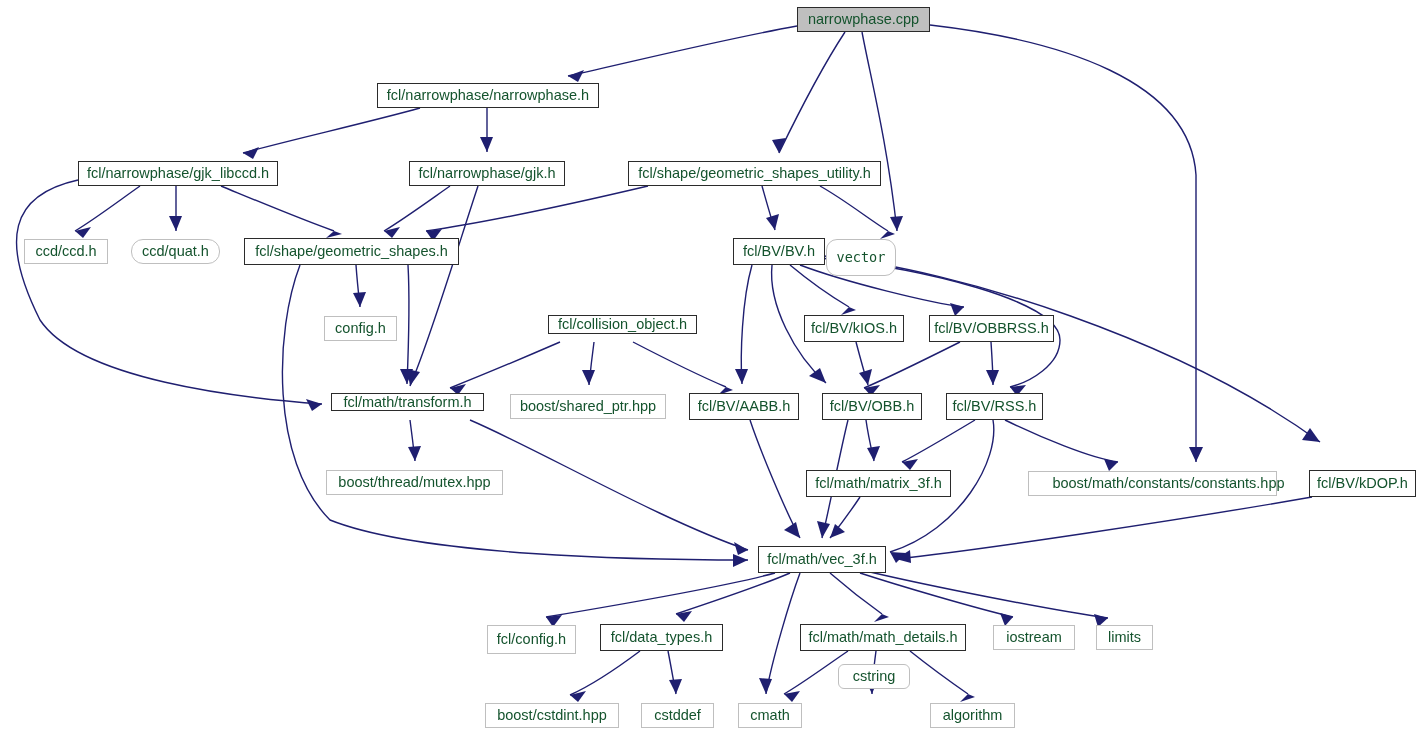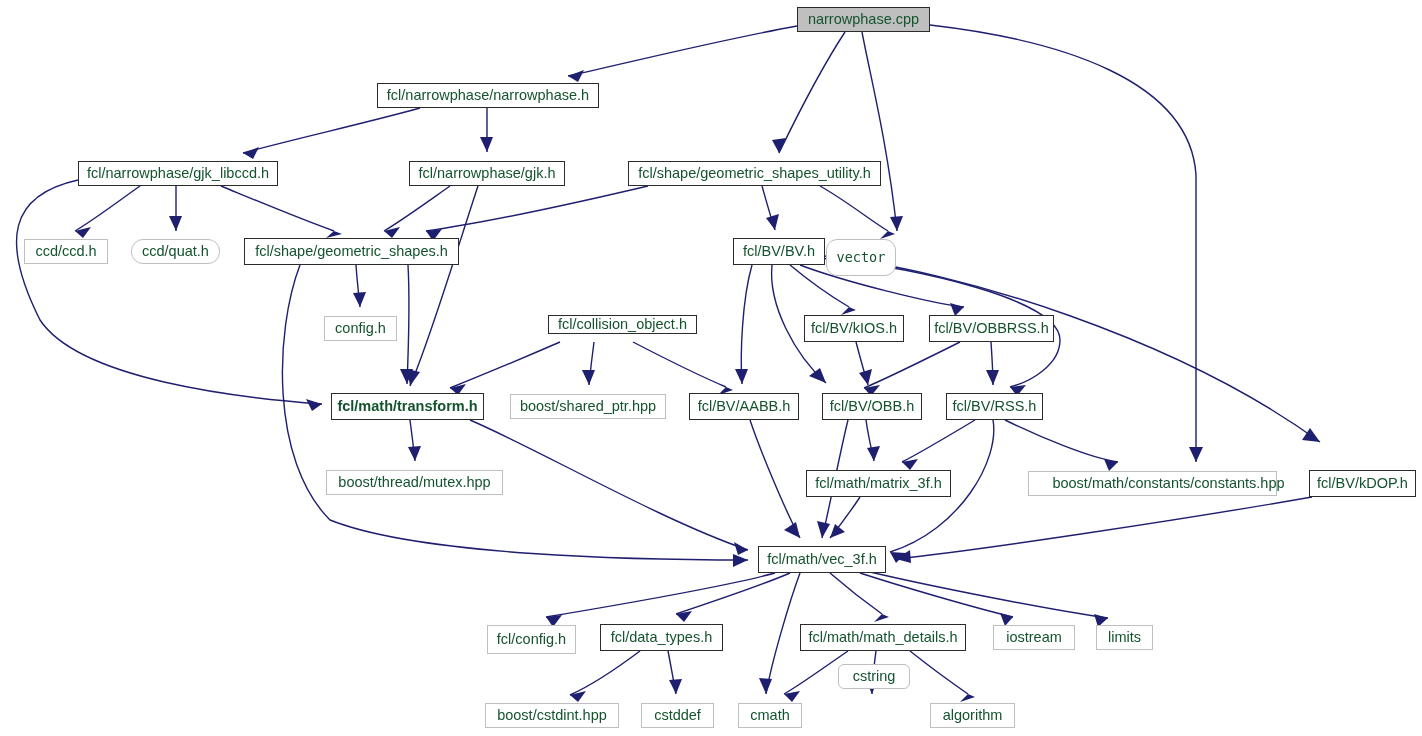--- a/index.html
+++ b/index.html
@@ -158,21 +158,21 @@
     </div>
     <div class="node hdr" title="fcl/collision_object.h" style="left: 548px; top: 315px; width: 149px; height: 19px;">
       <span>fcl/collision_object.h</span>
     </div>
     <div class="node hdr" title="fcl/BV/kIOS.h" style="left: 804px; top: 315px; width: 100px; height: 27px;">
       <span>fcl/BV/kIOS.h</span>
     </div>
     <div class="node hdr" title="fcl/BV/OBBRSS.h" style="left: 929px; top: 315px; width: 125px; height: 27px;">
       <span>fcl/BV/OBBRSS.h</span>
     </div>
-    <div class="node hdr" title="fcl/math/transform.h" style="left: 331px; top: 393px; width: 153px; height: 27px; font-weight: bold;">
+    <div class="node hdr" title="fcl/math/transform.h" style="left: 331px; top: 393px; width: 153px; height: 18px;">
       <span>fcl/math/transform.h</span>
     </div>
     <div class="node" title="boost/shared_ptr.hpp" style="left: 510px; top: 394px; width: 156px; height: 25px;">
       <span>boost/shared_ptr.hpp</span>
     </div>
     <div class="node hdr" title="fcl/BV/AABB.h" style="left: 689px; top: 393px; width: 110px; height: 27px; justify-content: center;">
       <span>fcl/BV/AABB.h</span>
     </div>
     <div class="node hdr" title="fcl/BV/OBB.h" style="left: 822px; top: 393px; width: 100px; height: 27px;">
       <span>fcl/BV/OBB.h</span>

